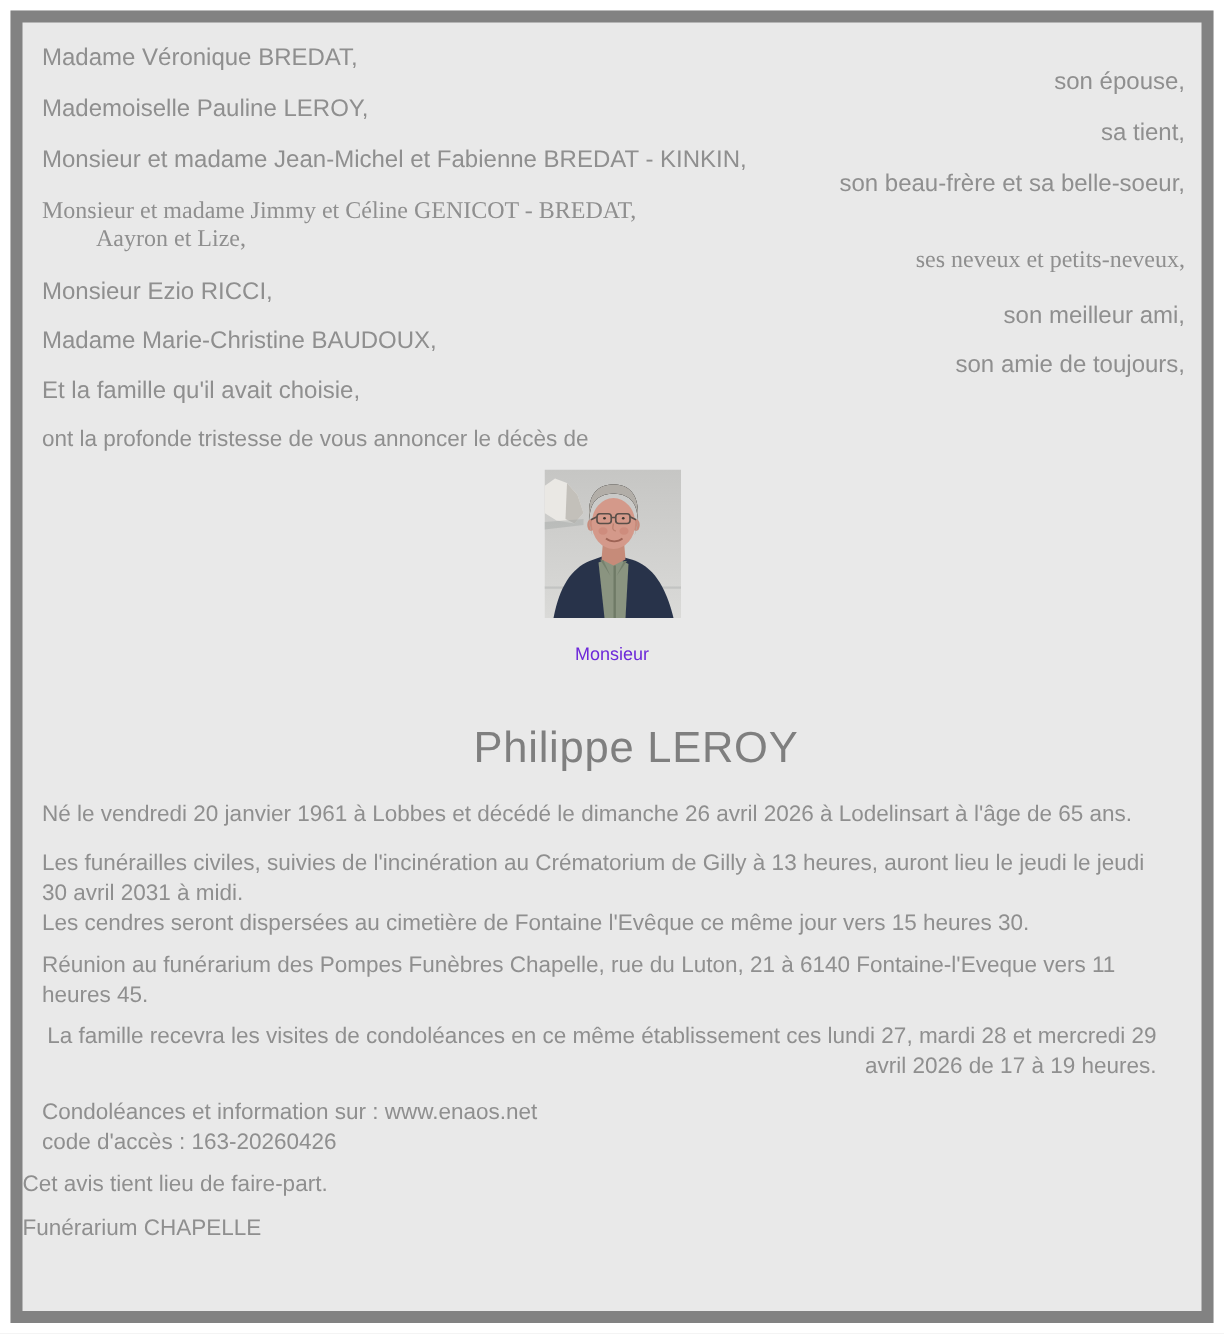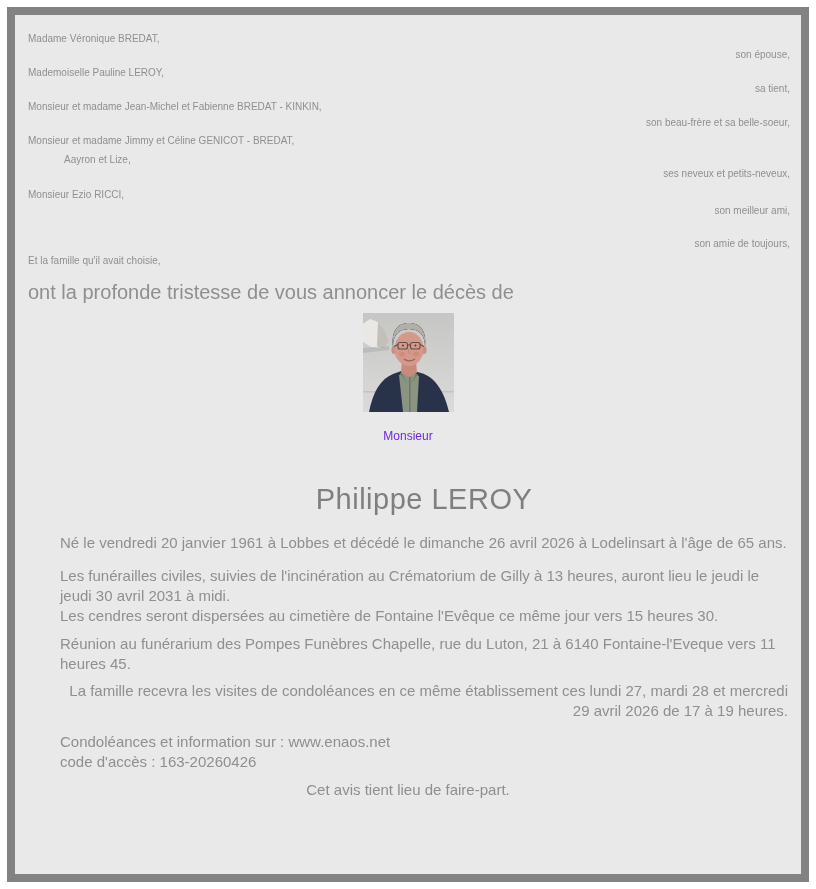--- a/index.html
+++ b/index.html
@@ -10,53 +10,53 @@
   .frame{
     position:absolute;left:7px;top:7px;
     width:786px;height:859px;
     border:8px solid #828282;
     background:#e9e9e9;
     box-sizing:content-box;
   }
   
   .family{
     padding:14px 11px 0 13px;
-    font-size:10px;line-height:19px;color:#8f8f8f;
+    font-size:16px;line-height:19px;color:#8f8f8f;
   }
   .fam-row{position:relative;height:34px;}
-  .fam-row.h54{height:54px;}
+  .fam-row.h54{height:54px;font-family:Liberation Serif, serif;}
   .fam-row.h33{height:33px;}
   .fam-row.h32{height:32px;}
   .fam-right{position:absolute;right:0;top:16px;white-space:nowrap;}
   .fam-row.h54 .fam-right{top:33px;}
   .fam-left2{padding-left:36px;}
-  .announce{font-size:20px;line-height:19px;color:#8f8f8f;padding:0 11px 0 13px;}
+  .announce{font-size:15px;line-height:19px;color:#8f8f8f;padding:0 11px 0 13px;}
   
   .photo-wrap{text-align:center;margin-top:11px;height:99px;}
   .photo-wrap svg{display:inline-block;vertical-align:top;}
   .civility{
     text-align:center;font-size:12px;line-height:20px;
     color:#6d28d9;margin-top:14px;
   }
   .name{
     text-align:center;font-size:29px;line-height:34px;
     color:#7f7f7f;margin-top:36px;letter-spacing:0.5px;padding-left:32px;
   }
   
   .paragraphs{
-    padding:17px 13px 0 13px;
-    font-size:15px;line-height:20px;color:#8f8f8f;margin-left:32px;
+    padding:17px 30px 0 13px;
+    font-size:15px;line-height:20px;color:#8f8f8f;
   }
   .par{margin:0 0 13px 0;}
   .par:nth-child(2){margin-bottom:8px;}
   .par:nth-child(3){margin-bottom:7px;}
   .par:nth-child(4){margin-bottom:11px;text-align:right;}
   .par:nth-child(5){margin-bottom:8px;}
   
-  .closing{text-align:center;font-size:15px;line-height:20px;color:#8f8f8f;}
+  .closing{text-align:left;font-size:15px;line-height:20px;color:#8f8f8f;}
   .closing .line1{margin:0;}
   .closing .line2{margin:9px 0 0 0;}
 </style>
 </head>
 <body>
 
 <div class="frame">
 
   <div class="family">
     <div class="fam-row">
@@ -74,20 +74,21 @@
     <div class="fam-row h54">
       <span class="fam-left">Monsieur et madame Jimmy et Céline GENICOT - BREDAT,</span>
       <div class="fam-left2">Aayron et Lize,</div>
       <span class="fam-right">ses neveux et petits-neveux,</span>
     </div>
     <div class="fam-row h33">
       <span class="fam-left">Monsieur Ezio RICCI,</span>
       <span class="fam-right">son meilleur ami,</span>
     </div>
     <div class="fam-row h33">
+      <span class="fam-left">Madame Marie-Christine BAUDOUX,</span>
       <span class="fam-right">son amie de toujours,</span>
     </div>
     <div class="fam-row h32">
       <span class="fam-left">Et la famille qu'il avait choisie,</span>
     </div>
   </div>
 
   <div class="announce">ont la profonde tristesse de vous annoncer le décès de</div>
 
   <div class="photo-wrap">
@@ -154,15 +155,16 @@
       <div>La famille recevra les visites de condoléances en ce même établissement ces lundi 27, mardi 28 et mercredi 29 avril 2026 de 17 à 19 heures.</div>
     </div>
     <div class="par">
       <div>Condoléances et information sur : www.enaos.net</div>
       <div>code d'accès : 163-20260426</div>
     </div>
   </div>
 
   <div class="closing">
     <p class="line1">Cet avis tient lieu de faire-part.</p>
+    <p class="line2">Funérarium CHAPELLE</p>
   </div>
 
 </div>
 
 </body></html>

